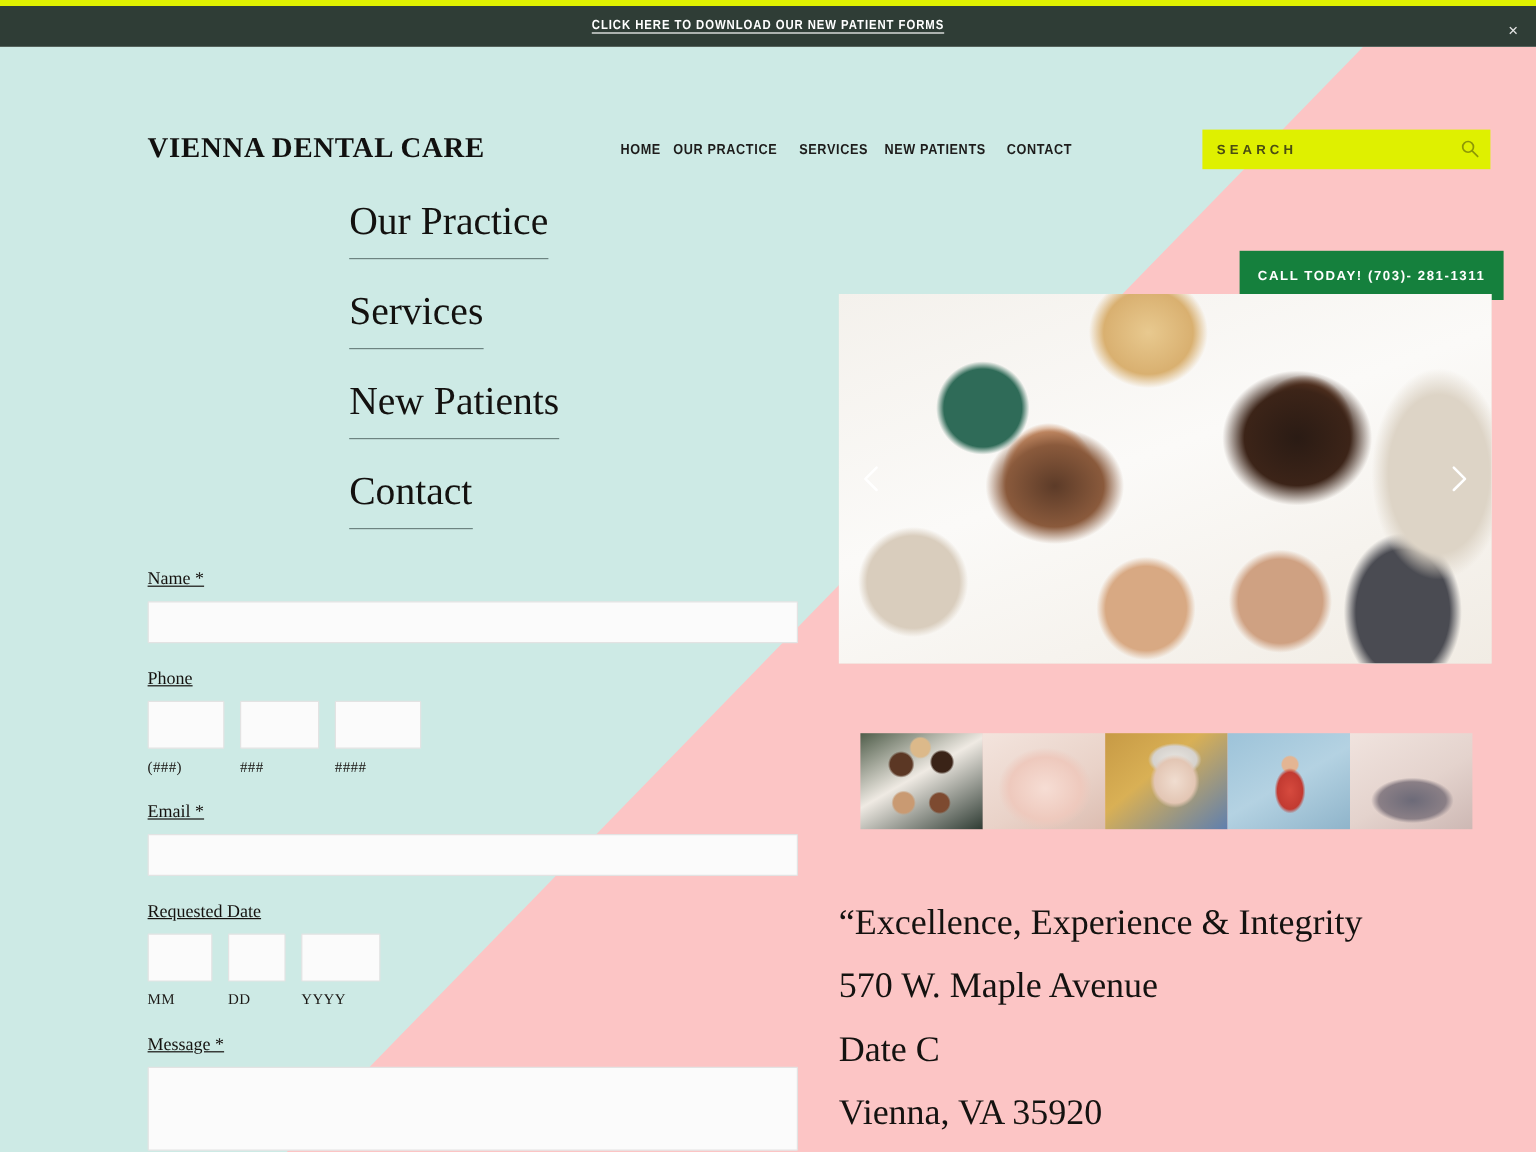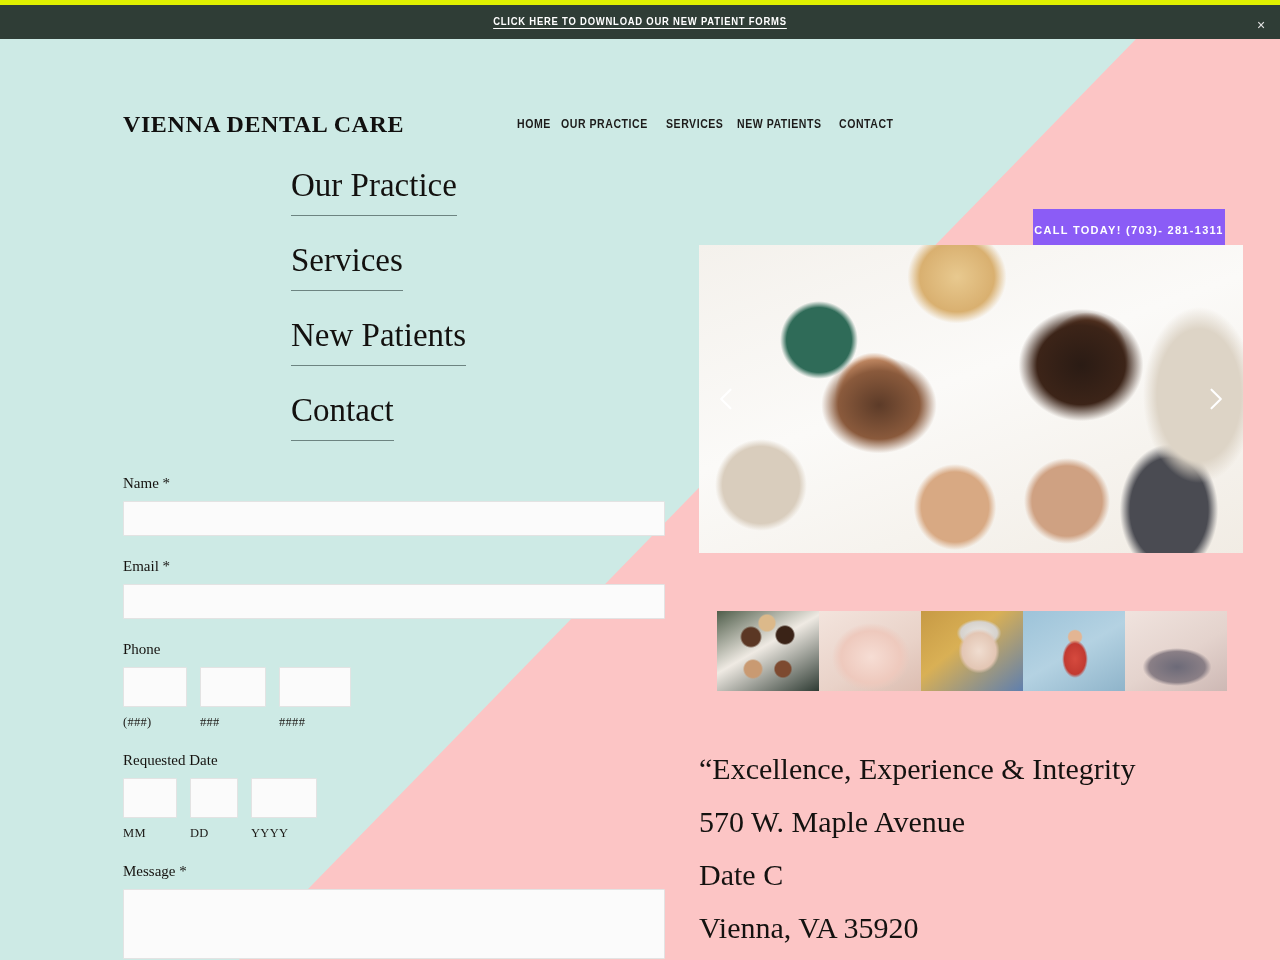--- a/index.html
+++ b/index.html
@@ -89,22 +89,22 @@
     font-size:11px;letter-spacing:3.4px;font-weight:700;
     color:#3b3f10;
   }
   #search-input::placeholder{color:#4a4d12;opacity:1;}
   #search-icon{
     position:absolute;right:9px;top:8px;width:16px;height:16px;
     opacity:.45;cursor:pointer;
   }
 
   #call-button{
-    position:absolute;left:990px;top:170px;width:192px;height:41px;
-    background:#8b5cf6;
+    position:absolute;left:990px;top:170px;width:220px;height:41px;
+    background:#15803d;
     display:flex;align-items:center;justify-content:center;
     font-family:"Liberation Sans", sans-serif;
     font-size:11px;font-weight:700;letter-spacing:1.3px;
     color:#ffffff;cursor:pointer;
     box-sizing:border-box;
   }
 
   
   #biglinks{position:absolute;left:248px;top:130px;width:340px;}
   .biglink{
@@ -114,21 +114,21 @@
     border-bottom:1px solid #6d8481;
     display:inline-block;
     cursor:pointer;
   }
   .biglink-row{margin-bottom:25px;}
 
   
   #form{position:absolute;left:80px;top:436px;width:542px;}
   .field-label{
     font-family:"Liberation Serif", serif;
-    font-size:15px;color:#15120f;margin-bottom:9px;
+    font-size:15px;color:#15120f;margin-bottom:9px;text-decoration:underline;
   }
   .text-input{
     width:542px;height:35px;box-sizing:border-box;
     background:#fbfbfb;border:1px solid #e3e3e3;
     outline:0;border-radius:1px;
     font-family:"Liberation Serif", serif;font-size:14px;
     padding:0 8px;color:#222;
   }
   .field-block{margin-bottom:22px;}
   .sub-row{display:flex;}
@@ -238,58 +238,65 @@
   <div id="logo">VIENNA DENTAL CARE</div>
 
   <div id="topnav">
     <div class="nav-item">HOME</div>
     <div class="nav-item">OUR PRACTICE</div>
     <div class="nav-item">SERVICES</div>
     <div class="nav-item">NEW PATIENTS</div>
     <div class="nav-item">CONTACT</div>
   </div>
 
+  <div id="search-wrap">
+    <input id="search-input" type="text" placeholder="SEARCH" style="">
+    <svg id="search-icon" viewBox="0 0 20 20">
+      <circle cx="8" cy="8" r="5.6" fill="none" stroke="#2b2d0c" stroke-width="1.8"></circle>
+      <line x1="12.2" y1="12.2" x2="18" y2="18" stroke="#2b2d0c" stroke-width="1.8" stroke-linecap="round"></line>
+    </svg>
+  </div>
 
   <div id="call-button">CALL TODAY! (703)-  281-1311</div>
 
   <div id="biglinks">
     <div class="biglink-row"><span class="biglink">Our Practice</span></div>
     <div class="biglink-row"><span class="biglink">Services</span></div>
     <div class="biglink-row"><span class="biglink">New Patients</span></div>
     <div class="biglink-row"><span class="biglink">Contact</span></div>
   </div>
 
   <div id="form">
 
     <div class="field-block">
       <div class="field-label">Name *</div>
       <input class="text-input" type="text" value="" style="">
     </div>
 
     <div class="field-block">
+      <div class="field-label">Phone</div>
+      <div class="sub-row">
+        <div class="sub-cell">
+          <input class="small-input phone-a" type="text" value="" style="">
+          <div class="sub-label">(###)</div>
+        </div>
+        <div class="sub-cell">
+          <input class="small-input phone-b" type="text" value="" style="">
+          <div class="sub-label">###</div>
+        </div>
+        <div class="sub-cell">
+          <input class="small-input phone-c" type="text" value="" style="">
+          <div class="sub-label">####</div>
+        </div>
+      </div>
+    </div>
+
+    <div class="field-block">
       <div class="field-label">Email *</div>
       <input class="text-input" type="text" value="" style="">
-    </div>
-
-    <div class="field-block">
-      <div class="field-label">Phone</div>
-      <div class="sub-row">
-        <div class="sub-cell">
-          <input class="small-input phone-a" type="text" value="" style="">
-          <div class="sub-label">(###)</div>
-        </div>
-        <div class="sub-cell">
-          <input class="small-input phone-b" type="text" value="" style="">
-          <div class="sub-label">###</div>
-        </div>
-        <div class="sub-cell">
-          <input class="small-input phone-c" type="text" value="" style="">
-          <div class="sub-label">####</div>
-        </div>
-      </div>
     </div>
 
     <div class="field-block">
       <div class="field-label">Requested Date</div>
       <div class="sub-row">
         <div class="sub-cell">
           <input class="small-input date-a" type="text" value="" style="">
           <div class="sub-label">MM</div>
         </div>
         <div class="sub-cell">

